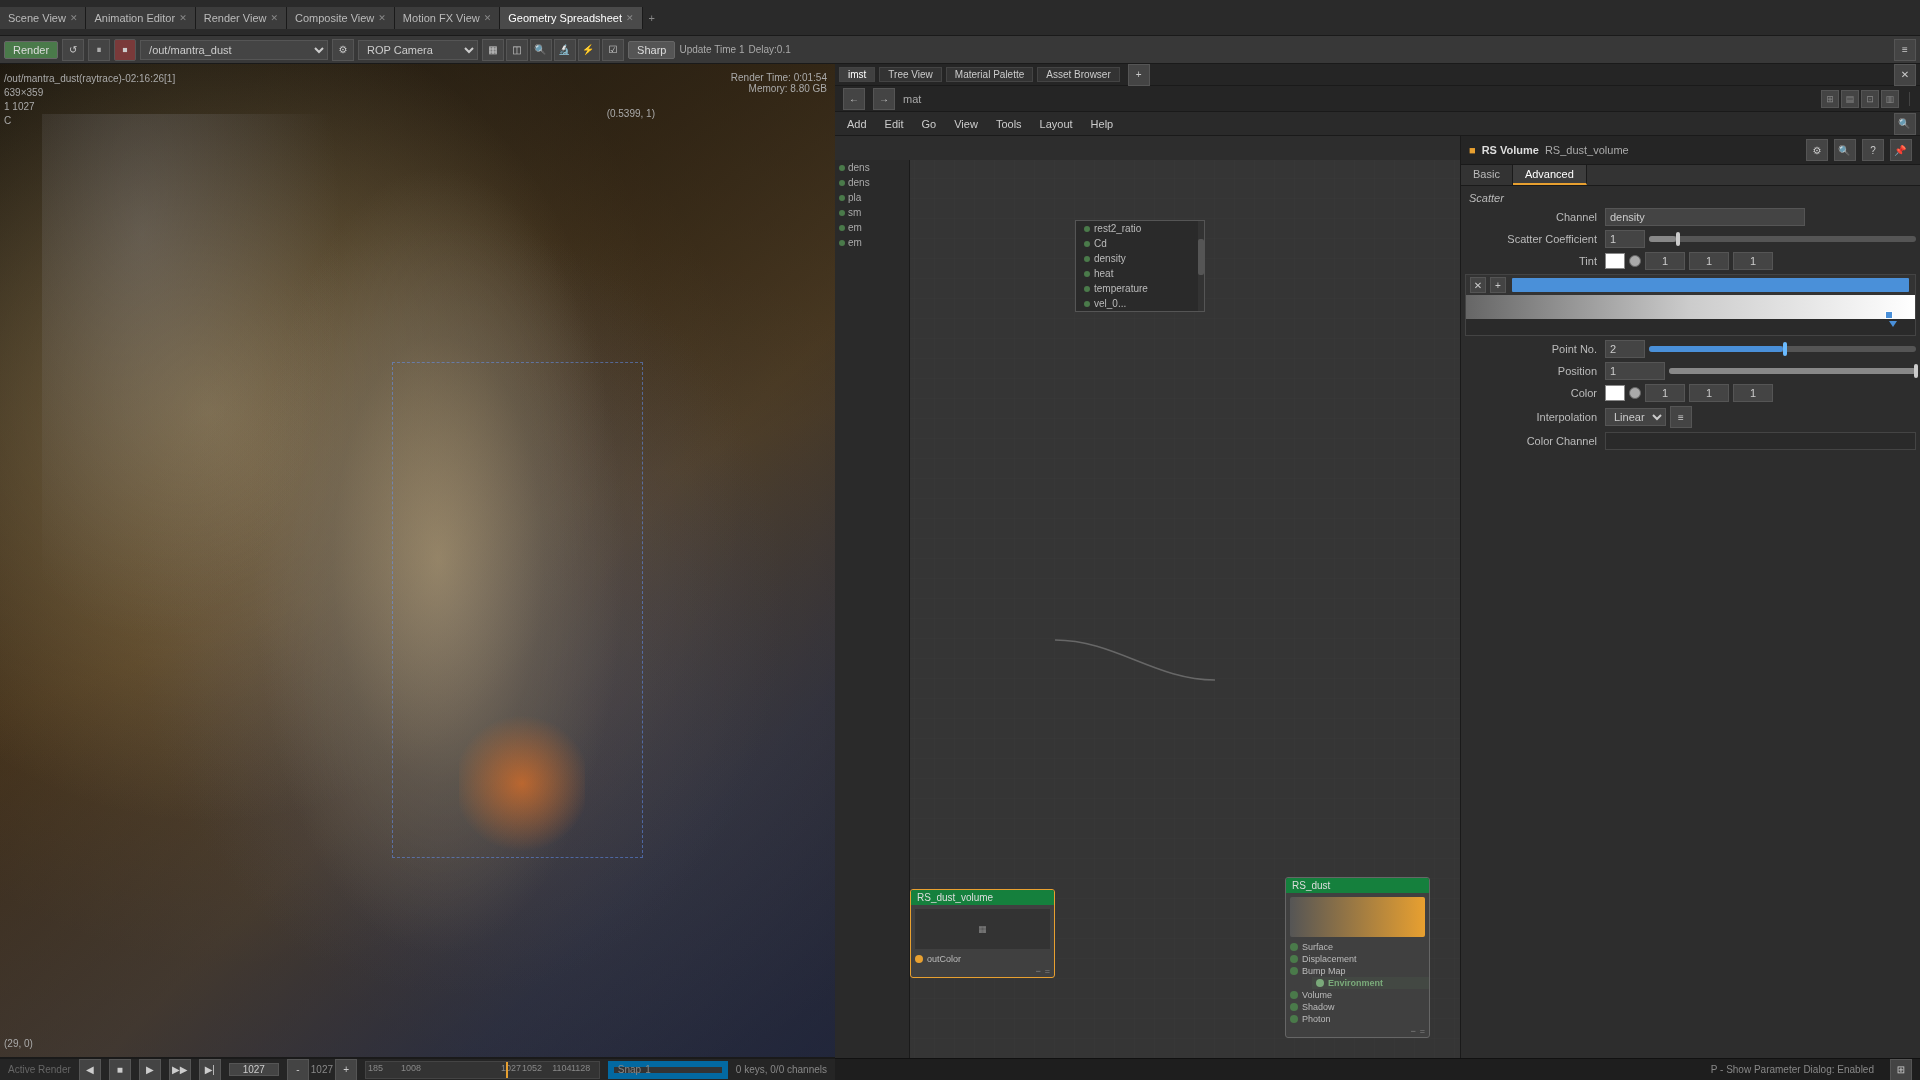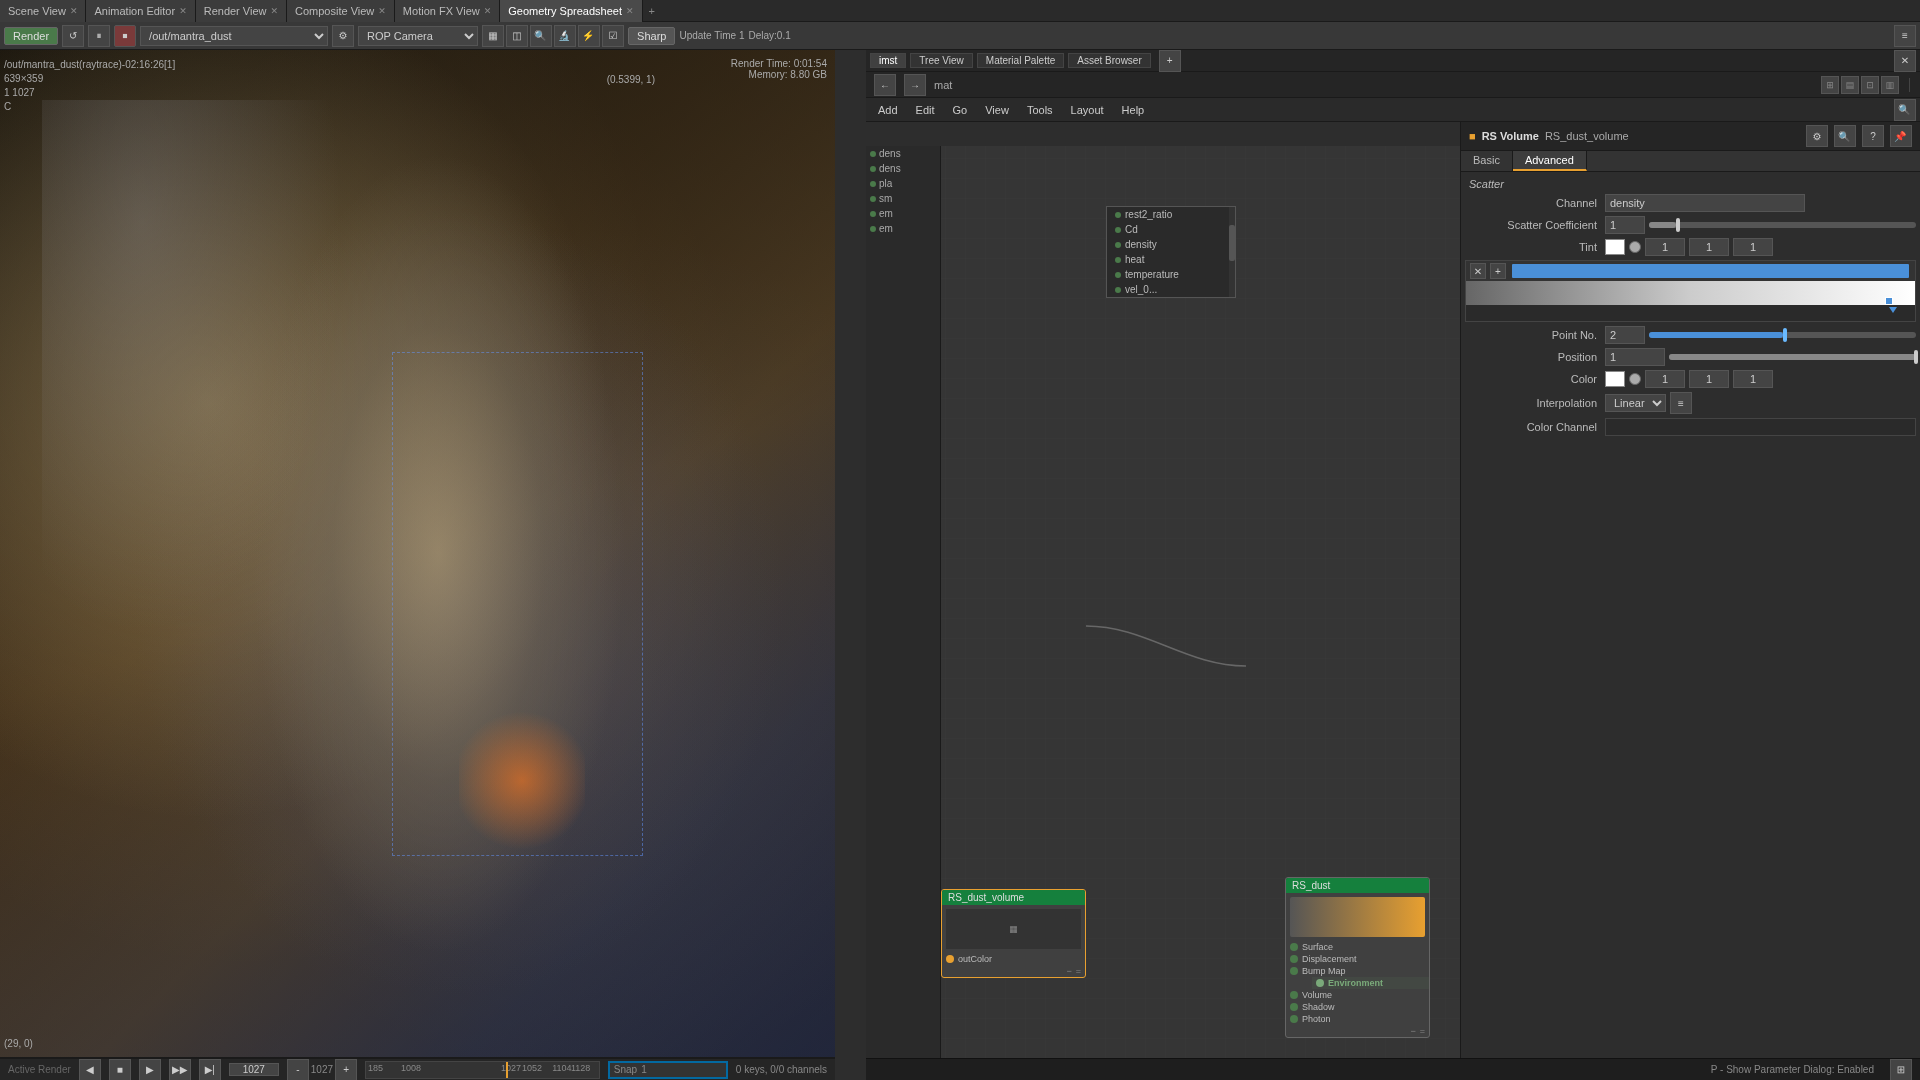--- a/index.html
+++ b/index.html
@@ -1,39 +1,39 @@
 <!DOCTYPE html>
 <html><head>
   <meta charset="utf-8">
   <style>
     * { margin: 0; padding: 0; box-sizing: border-box; }
     body { background: #3a3a3a; font-family: Arial, sans-serif; font-size: 11px; color: #ccc; width: 1920px; height: 1080px; overflow: hidden; }
 
     
-    .top-bar { display: flex; align-items: center; background: #2a2a2a; height: 22px; border-bottom: 1px solid #1a1a1a; }
+    .top-bar { display: flex; align-items: center; background: #2a2a2a; height: 36px; border-bottom: 1px solid #1a1a1a; }
     .tab { display: inline-flex; align-items: center; padding: 0 8px; height: 22px; background: #3c3c3c; border-right: 1px solid #1a1a1a; font-size: 11px; color: #bbb; cursor: pointer; gap: 4px; }
     .tab.active { background: #4a4a4a; color: #fff; }
     .tab-close { font-size: 9px; color: #888; cursor: pointer; }
     .tab-add { padding: 0 6px; color: #888; cursor: pointer; }
 
     
     .render-bar { display: flex; align-items: center; background: #383838; height: 28px; border-bottom: 1px solid #1a1a1a; padding: 0 4px; gap: 4px; }
     .render-btn { background: #555; border: 1px solid #666; color: #ddd; padding: 2px 8px; font-size: 11px; cursor: pointer; border-radius: 2px; }
     .render-btn.green { background: #4a7a4a; }
     .render-btn.red { background: #7a3a3a; }
     .render-dropdown { background: #444; border: 1px solid #555; color: #ccc; padding: 2px 4px; font-size: 11px; width: 188px; }
     .render-icons { display: flex; gap: 2px; }
     .icon-btn { background: #444; border: 1px solid #555; color: #ccc; width: 22px; height: 22px; display: flex; align-items: center; justify-content: center; cursor: pointer; font-size: 10px; }
 
     
     .viewport { flex: 0 0 835px; position: relative; background: #111; overflow: hidden; }
     .viewport-overlay { position: absolute; top: 0; left: 0; right: 0; bottom: 0; }
     .viewport-info-top { position: absolute; top: 8px; left: 4px; color: #aaa; font-size: 10px; line-height: 1.4; }
     .viewport-info-topright { position: absolute; top: 8px; right: 8px; color: #aaa; font-size: 10px; text-align: right; }
-    .viewport-crosshair { position: absolute; top: 24px; right: 180px; color: #aaa; font-size: 10px; padding-left: 44px; }
+    .viewport-crosshair { position: absolute; top: 44px; right: 180px; color: #aaa; font-size: 10px; padding-left: 44px; }
     .viewport-coords-bottom { position: absolute; bottom: 8px; left: 4px; color: #aaa; font-size: 10px; }
 
     
     .render-scene { width: 100%; height: 100%; background: linear-gradient(135deg, #1a1510 0%, #2a1e12 20%, #3a2a18 40%, #4a3a25 60%, #2a2a35 80%, #1a1a25 100%); position: relative; }
     .dust-overlay { position: absolute; inset: 0; background: radial-gradient(ellipse at 30% 40%, rgba(180,140,80,0.3) 0%, transparent 60%), radial-gradient(ellipse at 70% 60%, rgba(100,120,160,0.2) 0%, transparent 50%), radial-gradient(ellipse at 50% 30%, rgba(200,180,140,0.15) 0%, transparent 40%); }
 
     
     .rs-volume-header { background: #252525; padding: 3px 8px; display: flex; align-items: center; gap: 6px; border-bottom: 1px solid #1a1a1a; }
     .rs-volume-title { color: #ddd; font-size: 11px; font-weight: bold; }
     .rs-volume-name { color: #aaa; font-size: 11px; }
@@ -82,21 +82,21 @@
     .snap-bar { height: 22px; background: #252525; border-top: 1px solid #1a1a1a; display: flex; align-items: center; padding: 0 8px; gap: 8px; font-size: 10px; color: #888; }
 
     
     .status-bar { height: 22px; background: #1e1e1e; border-top: 1px solid #111; display: flex; align-items: center; padding: 0 8px; gap: 16px; font-size: 10px; color: #888; }
     .mat-breadcrumb { color: #aaa; font-size: 11px; }
 
     
     .full-layout { display: flex; flex-direction: column; height: 1080px; }
     .content-area { display: flex; flex: 1; overflow: hidden; }
     .left-section { flex: 0 0 835px; display: flex; flex-direction: column; }
-    .right-section { flex: 1; display: flex; flex-direction: column; background: #2d2d2d; padding-left: 31px; }
+    .right-section { flex: 1; display: flex; flex-direction: column; background: #2d2d2d; }
 
     
     .imst-bar { background: #252525; height: 22px; display: flex; align-items: center; padding: 0 4px; gap: 4px; border-bottom: 1px solid #1a1a1a; }
     .imst-tab { padding: 1px 8px; background: #333; border: 1px solid #444; color: #ccc; font-size: 10px; cursor: pointer; }
     .imst-tab.active { background: #404040; color: #fff; }
 
     
     .mat-bar { background: #252525; height: 26px; display: flex; align-items: center; padding: 0 8px; gap: 8px; border-bottom: 1px solid #1a1a1a; }
 
     
@@ -219,21 +219,21 @@
           </div>
           <div style="flex:1; position:relative; height:18px; background:#333; border:1px solid #444;">
             <span class="timeline-label" style="left:2px;">185</span>
             <span class="timeline-label" style="left:15%;">1008</span>
             <span class="timeline-label" style="left:58%;">1027</span>
             <span class="timeline-label" style="left:67%;">1052</span>
             <span class="timeline-label" style="left:80%;">1104</span>
             <span class="timeline-label" style="left:88%;">1128</span>
             <div style="position:absolute; left:60%; top:0; width:2px; height:100%; background:#e8a030;"></div>
           </div>
-          <div style="width:120px; background:#333; height:18px; border:2px solid #0369a1; display:flex; align-items:center; padding:0 4px;">
+          <div style="width:120px; background:#333; height:18px; border:6px solid #0369a1; display:flex; align-items:center; padding:0 4px;">
             <span style="font-size:10px; color:#888;">Snap</span>
             <span style="font-size:10px; color:#888; margin:0 4px;">1</span>
           </div>
           <div style="font-size:10px; color:#888;">0 keys, 0/0 channels</div>
         </div>
       </div>
     </div>
 
     <div class="right-section">
 

